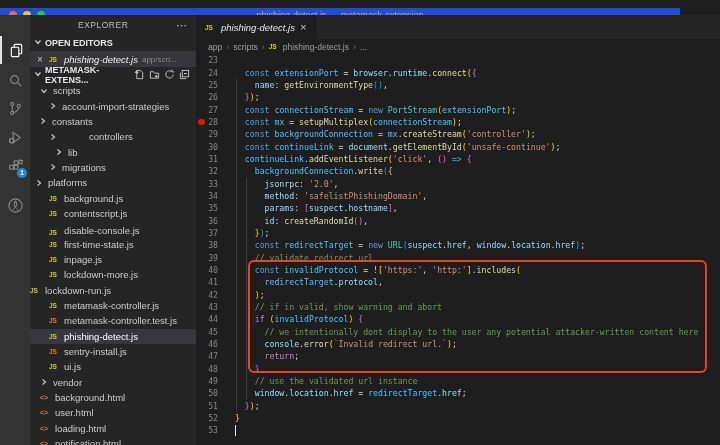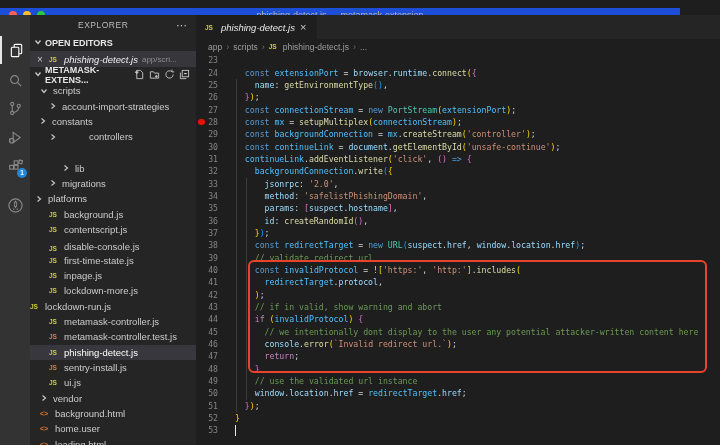--- a/index.html
+++ b/index.html
@@ -210,21 +210,21 @@
         <span>constants</span>
       </div>
       <div class="tree-item" style="padding-left: 19px; gap: 31px;">
         <span class="chev">
           <svg width="8" height="8" viewBox="0 0 8 8">
             <polyline points="2.5,1.5 5.5,4 2.5,6.5" fill="none" stroke="#c5c5c5" stroke-width="1.2"></polyline>
           </svg>
         </span>
         <span>controllers</span>
       </div>
-      <div class="tree-item" style="padding-left: 32px; margin-top: 16px;">
+      <div class="tree-item" style="padding-left: 25px;">
         <span class="chev">
           <svg width="8" height="8" viewBox="0 0 8 8">
             <polyline points="2.5,1.5 5.5,4 2.5,6.5" fill="none" stroke="#c5c5c5" stroke-width="1.2"></polyline>
           </svg>
         </span>
         <span>lib</span>
       </div>
       <div class="tree-item" style="padding-left: 19px;">
         <span class="chev">
           <svg width="8" height="8" viewBox="0 0 8 8">
@@ -296,21 +296,21 @@
           </svg>
         </span>
         <span>vendor</span>
       </div>
       <div class="tree-item" style="padding-left: 10px;">
         <span class="fico html">&lt;&gt;</span>
         <span>background.html</span>
       </div>
       <div class="tree-item" style="padding-left: 10px;">
         <span class="fico html">&lt;&gt;</span>
-        <span>home.user</span>
+        <span>user.html</span>
       </div>
       <div class="tree-item" style="padding-left: 10px;">
         <span class="fico html">&lt;&gt;</span>
         <span>loading.html</span>
       </div>
       <div class="tree-item" style="padding-left: 10px;">
         <span class="fico html">&lt;&gt;</span>
         <span>notification.html</span>
       </div>
     </div>

